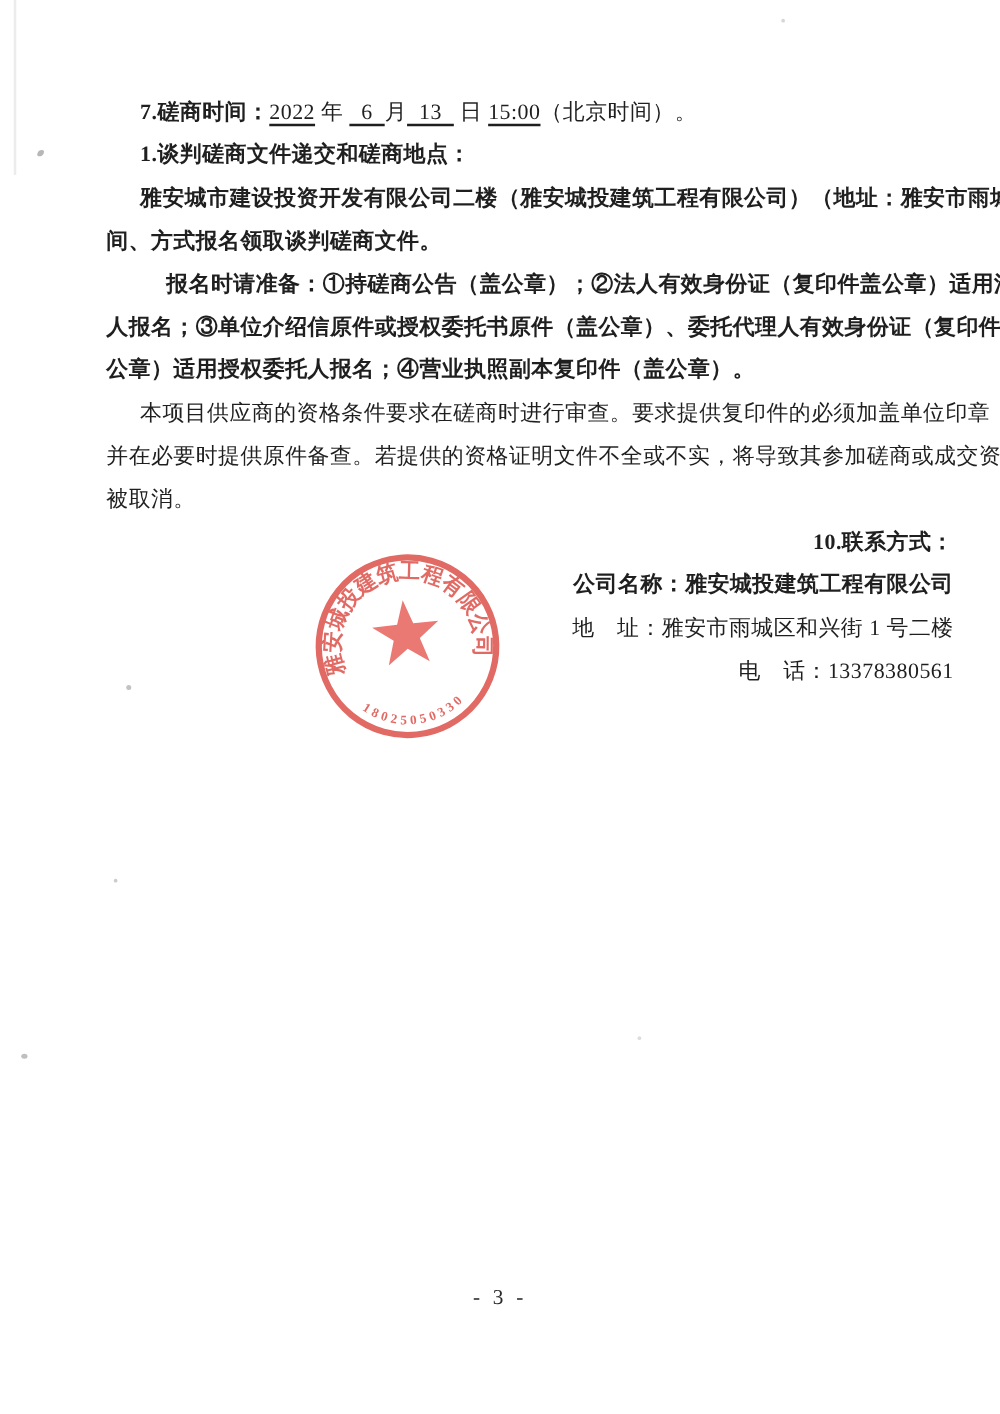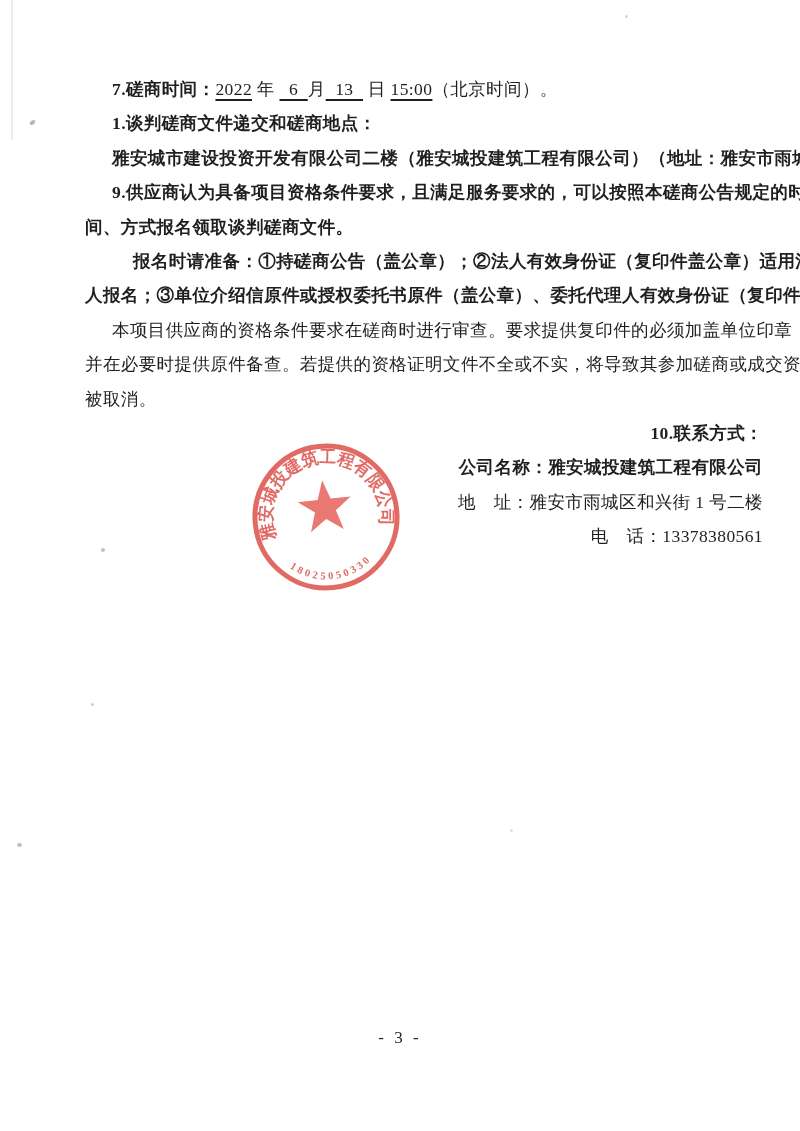--- a/index.html
+++ b/index.html
@@ -62,24 +62,24 @@
   <div class="artifact art-d2"></div>
   <div class="artifact art-d3"></div>
   <div class="artifact art-d4"></div>
   <div class="artifact art-d5"></div>
   <div class="artifact art-d6"></div>
 
   <div class="doc">
       <div class="line indent"><span class="b">7.磋商时间：</span><span class="u">2022</span><span> 年 </span><span class="u">  6  </span><span>月</span><span class="u">  13  </span><span> 日 </span><span class="u">15:00</span><span>（北京时间）。</span></div>
       <div class="line indent"><span class="b">1.谈判磋商文件递交和磋商地点：</span></div>
       <div class="line indent"><span class="b">雅安城市建设投资开发有限公司二楼（雅安城投建筑工程有限公司）（地址：雅安市雨城</span></div>
-      <div class="line indent"><span class="b">9.供应商认为具备项目资格条件要求，且满足服务要求的，可以按照本磋商公告规定的时</span></div>
       <div class="line flush"><span class="b">间、方式报名领取谈判磋商文件。</span></div>
       <div class="line indent2"><span class="b">报名时请准备：①持磋商公告（盖公章）；②法人有效身份证（复印件盖公章）适用法</span></div>
       <div class="line flush"><span class="b">人报名；③单位介绍信原件或授权委托书原件（盖公章）、委托代理人有效身份证（复印件盖</span></div>
+      <div class="line flush"><span class="b">公章）适用授权委托人报名；④营业执照副本复印件（盖公章）。</span></div>
       <div class="line indent"><span>本项目供应商的资格条件要求在磋商时进行审查。要求提供复印件的必须加盖单位印章，</span></div>
       <div class="line flush"><span>并在必要时提供原件备查。若提供的资格证明文件不全或不实，将导致其参加磋商或成交资格</span></div>
       <div class="line flush"><span>被取消。</span></div>
       <div class="line contact"><span class="b">10.联系方式：</span></div>
       <div class="line contact"><span class="b">公司名称：雅安城投建筑工程有限公司</span></div>
       <div class="line contact"><span>地　址：雅安市雨城区和兴街 1 号二楼</span></div>
       <div class="line contact"><span>电　话：13378380561</span></div>
     </div>
 
   <div class="stamp">

